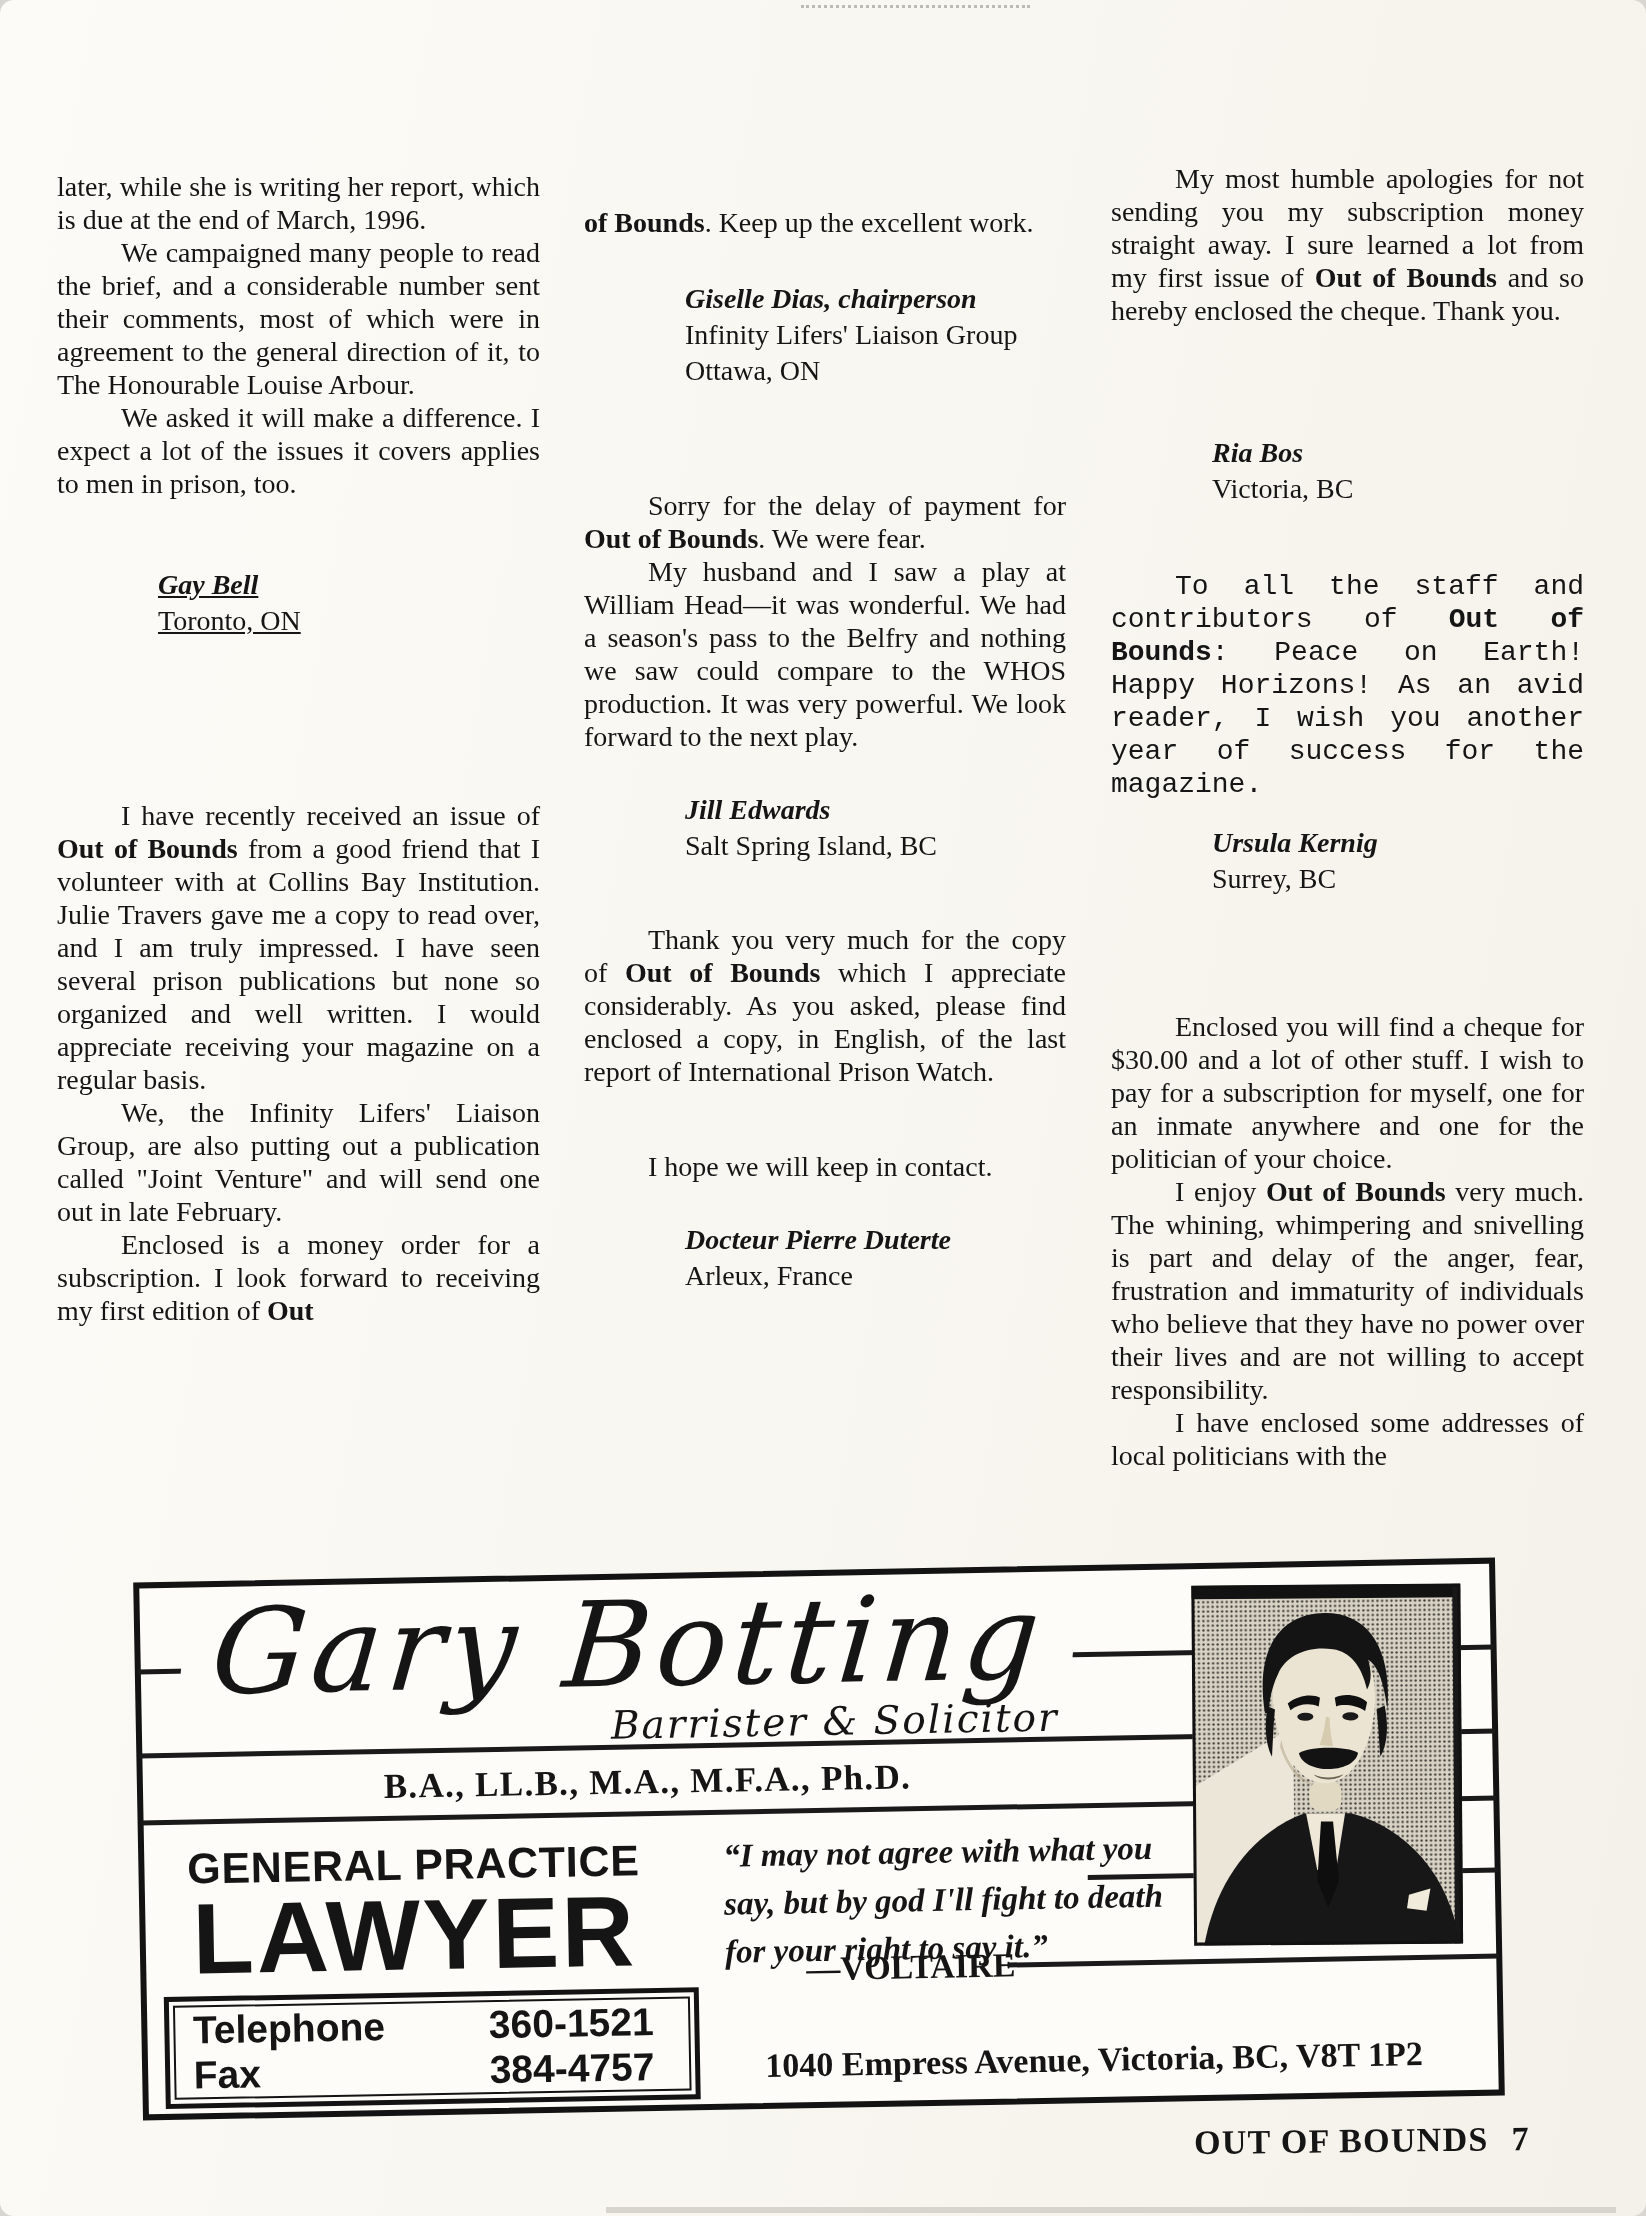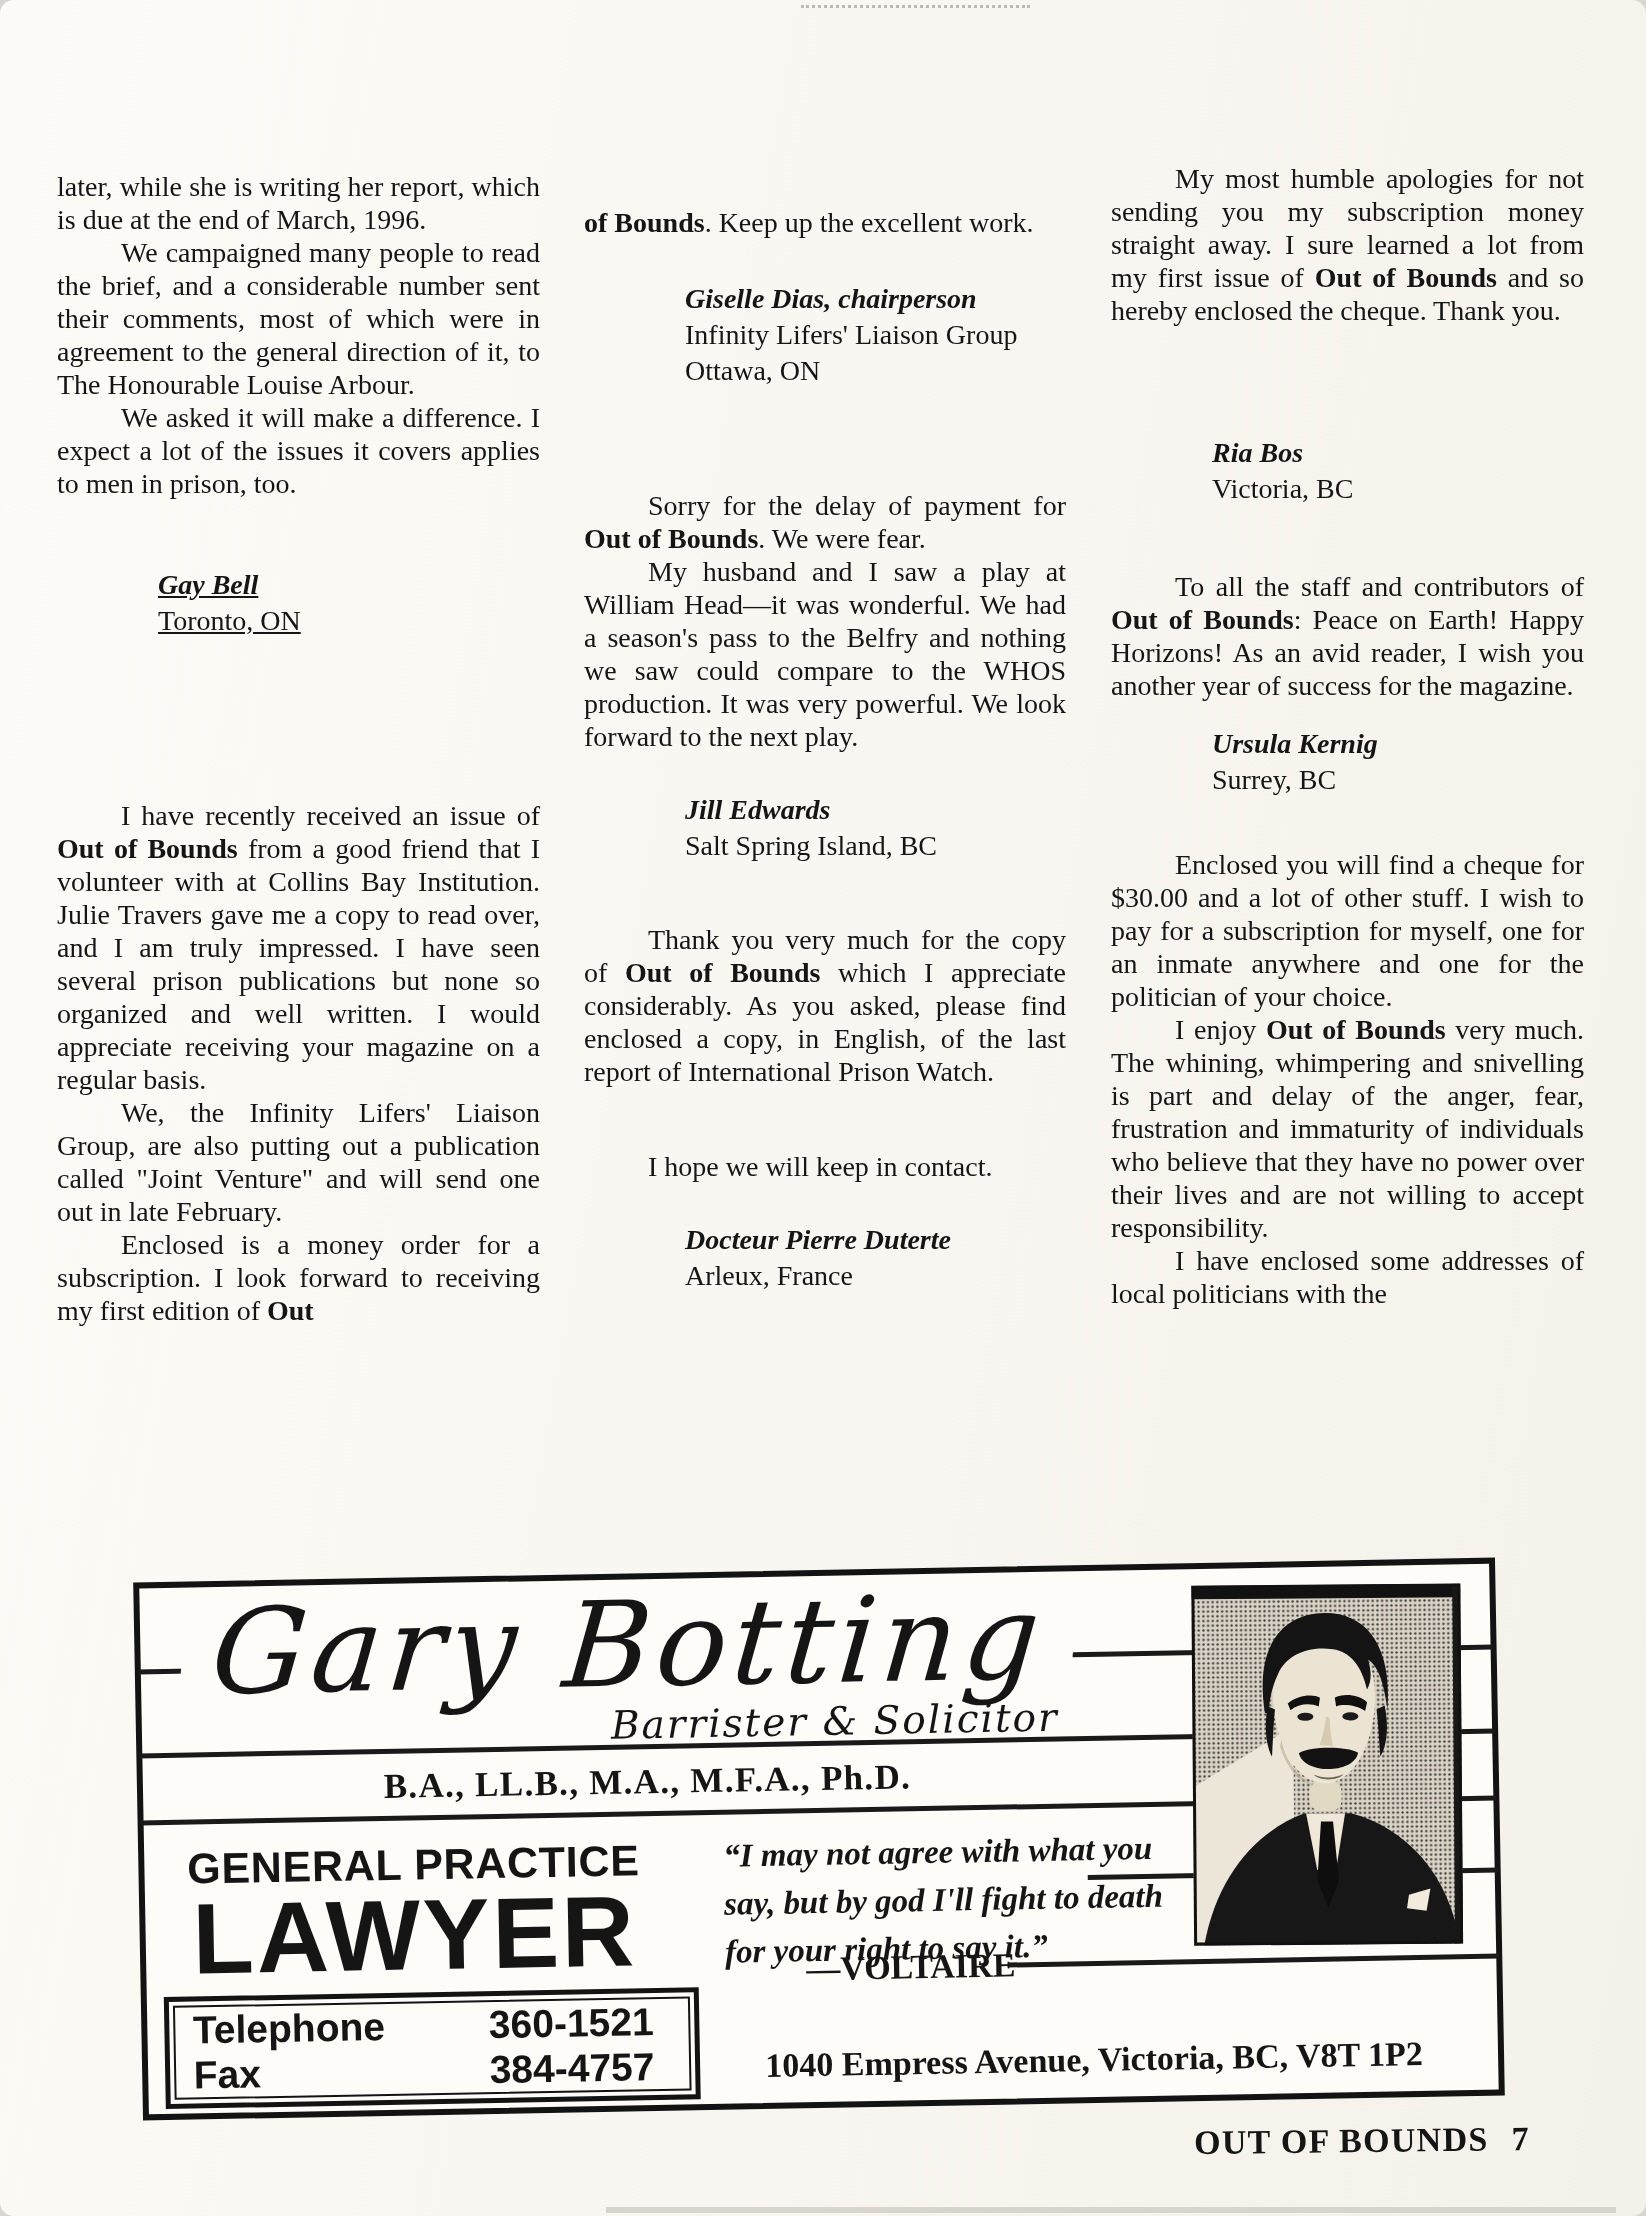--- a/index.html
+++ b/index.html
@@ -114,26 +114,26 @@
       <div class="loc">Arleux, France</div>
     </div>
   </section>
 
   <section class="col col3">
     <p class="para"><span>My most humble apologies for not sending you my subscription money straight away.  I sure learned a lot from my first issue of </span><b class="oob">Out of Bounds</b><span> and so hereby enclosed the cheque.  Thank you.</span></p>
     <div class="sig" style="margin-top:108px;">
       <div class="name">Ria Bos</div>
       <div class="loc">Victoria, BC</div>
     </div>
-    <p class="para" style="margin-top:63px;"><span>To all the staff and contributors of </span><b class="oob">Out of Bounds</b><span>: Peace on Earth!  Happy Horizons!  As an avid reader, I wish you another year of success for the magazine.</span></p>
+    <p class="para" style="margin-top:63px;font-family:Liberation Mono, monospace;"><span>To all the staff and contributors of </span><b class="oob">Out of Bounds</b><span>: Peace on Earth!  Happy Horizons!  As an avid reader, I wish you another year of success for the magazine.</span></p>
     <div class="sig" style="margin-top:24px;">
       <div class="name">Ursula Kernig</div>
       <div class="loc">Surrey, BC</div>
     </div>
-    <p class="para" style="margin-top:50px;"><span>Enclosed you will find a cheque for $30.00 and a lot of other stuff.  I wish to pay for a subscription for myself, one for an inmate anywhere and one for the politician of your choice.</span></p>
+    <p class="para" style="margin-top:113px;"><span>Enclosed you will find a cheque for $30.00 and a lot of other stuff.  I wish to pay for a subscription for myself, one for an inmate anywhere and one for the politician of your choice.</span></p>
     <p class="para"><span>I enjoy </span><b class="oob">Out of Bounds</b><span> very much.  The whining, whimpering and snivelling is part and delay of the anger, fear, frustration and immaturity of individuals who believe that they have no power over their lives and are not willing to accept responsibility.</span></p>
     <p class="para"><span>I have enclosed some addresses of local politicians with the</span></p>
   </section>
 
   <div class="ad">
     <div class="ad-rule r1"></div>
     <div class="ad-rule r2"></div>
     <div class="ad-rule r3"></div>
     <div class="ad-rule r4"></div>
     <div class="ad-rule r5"></div>

